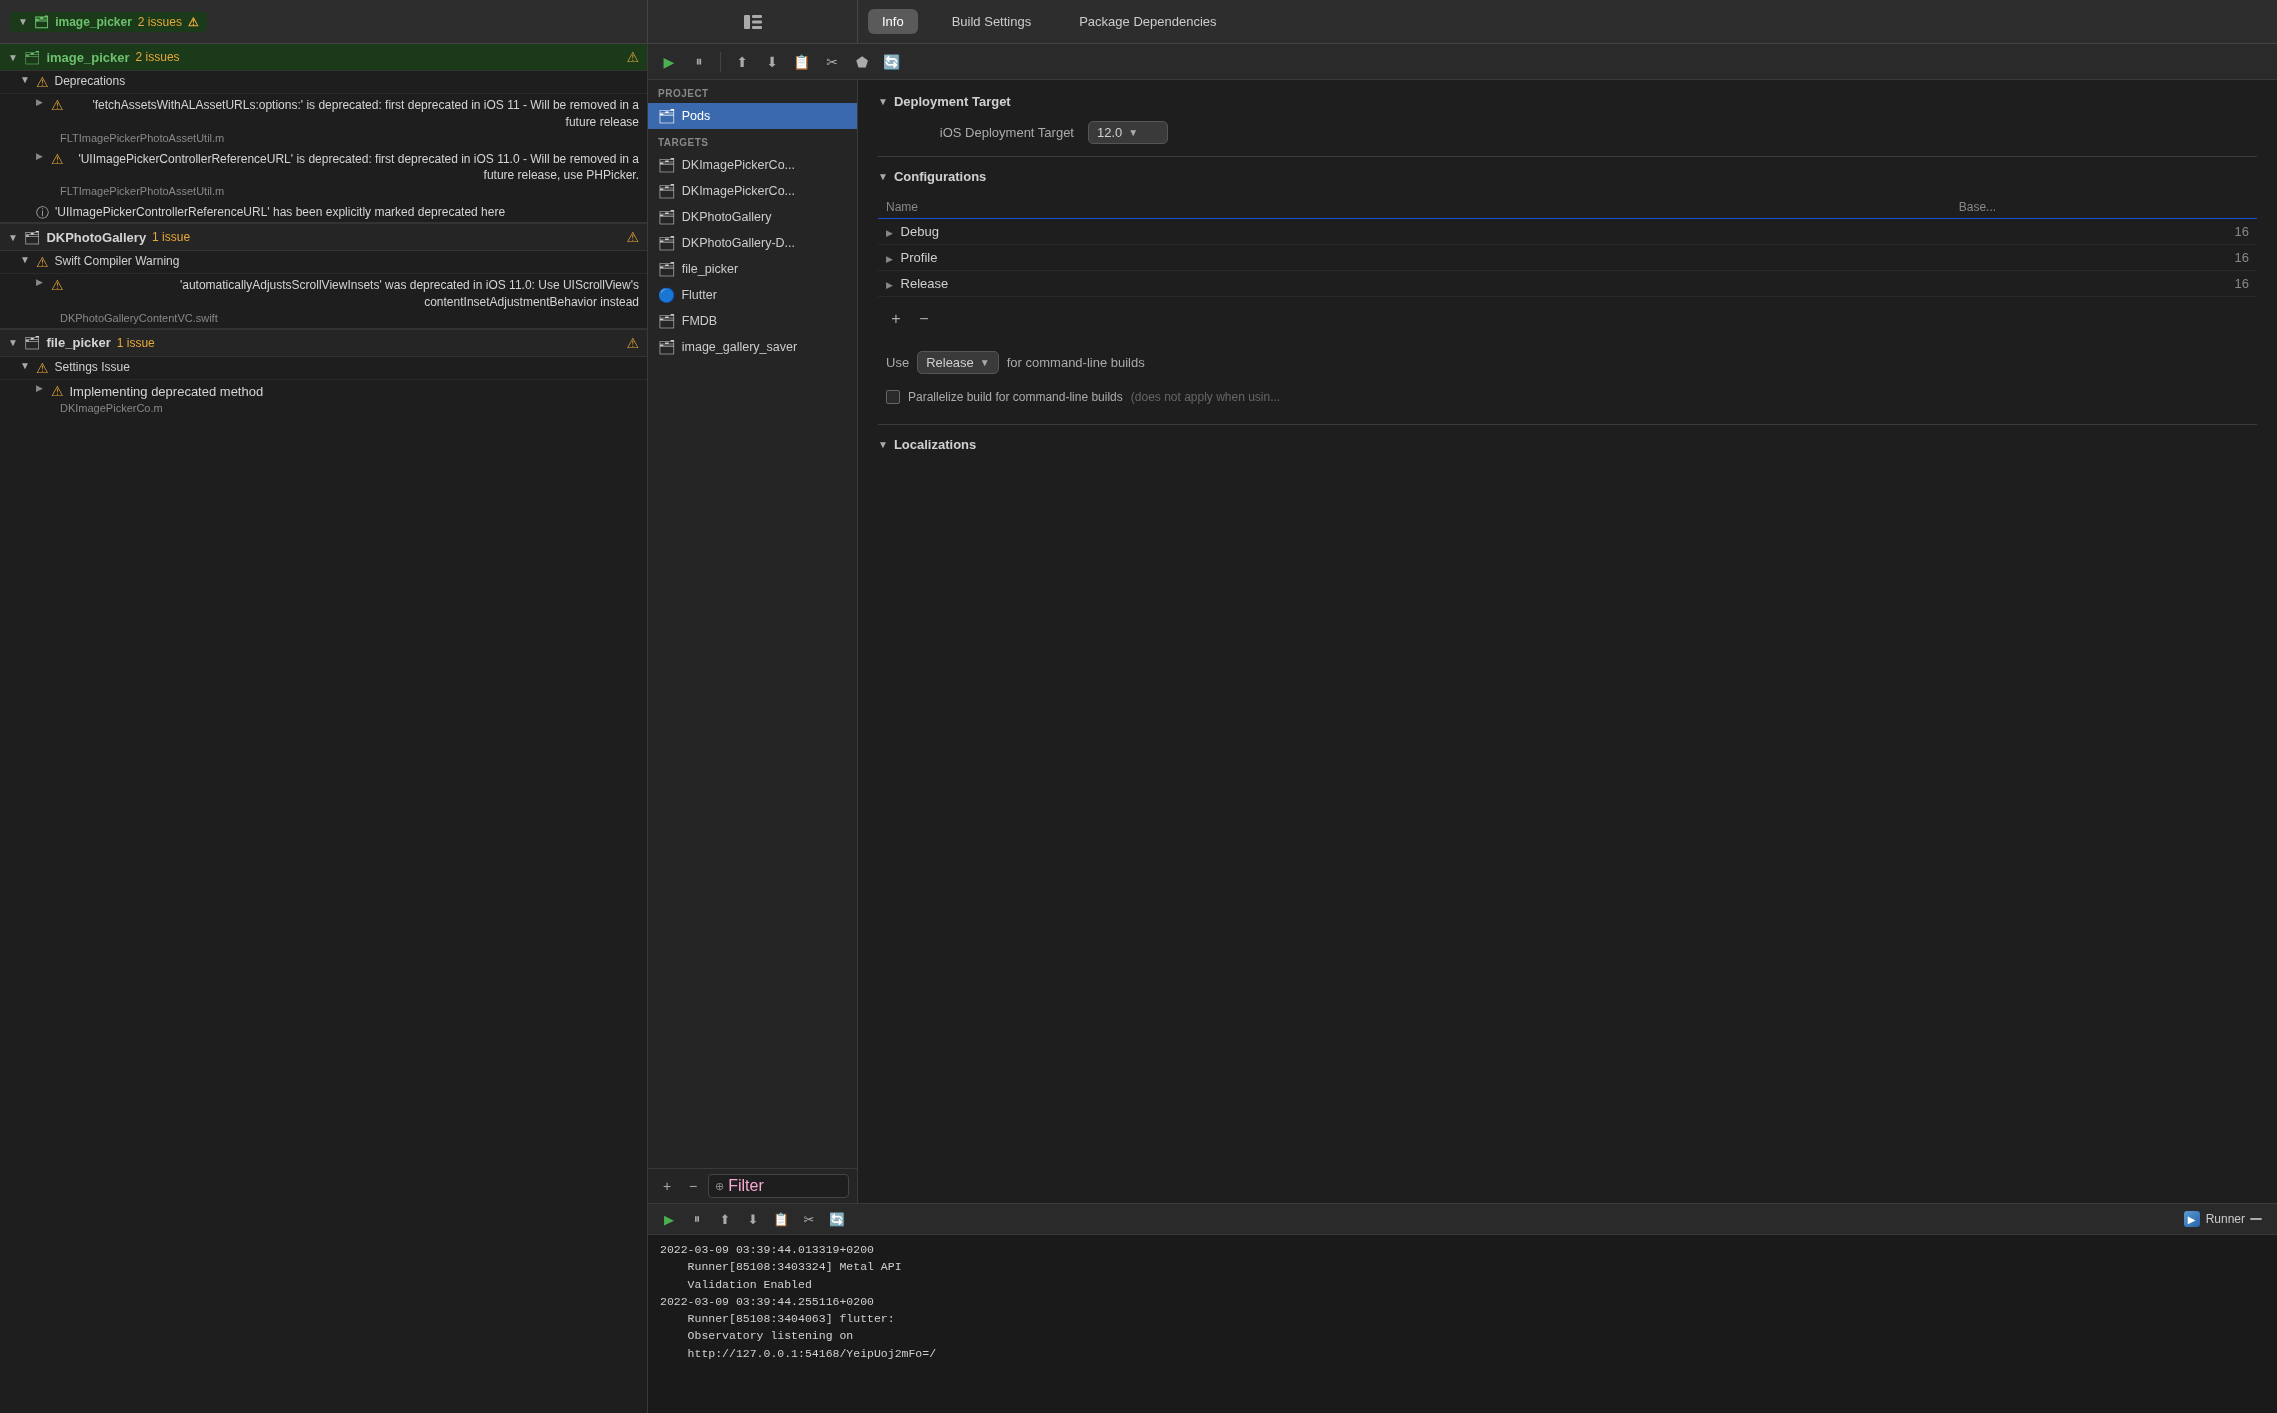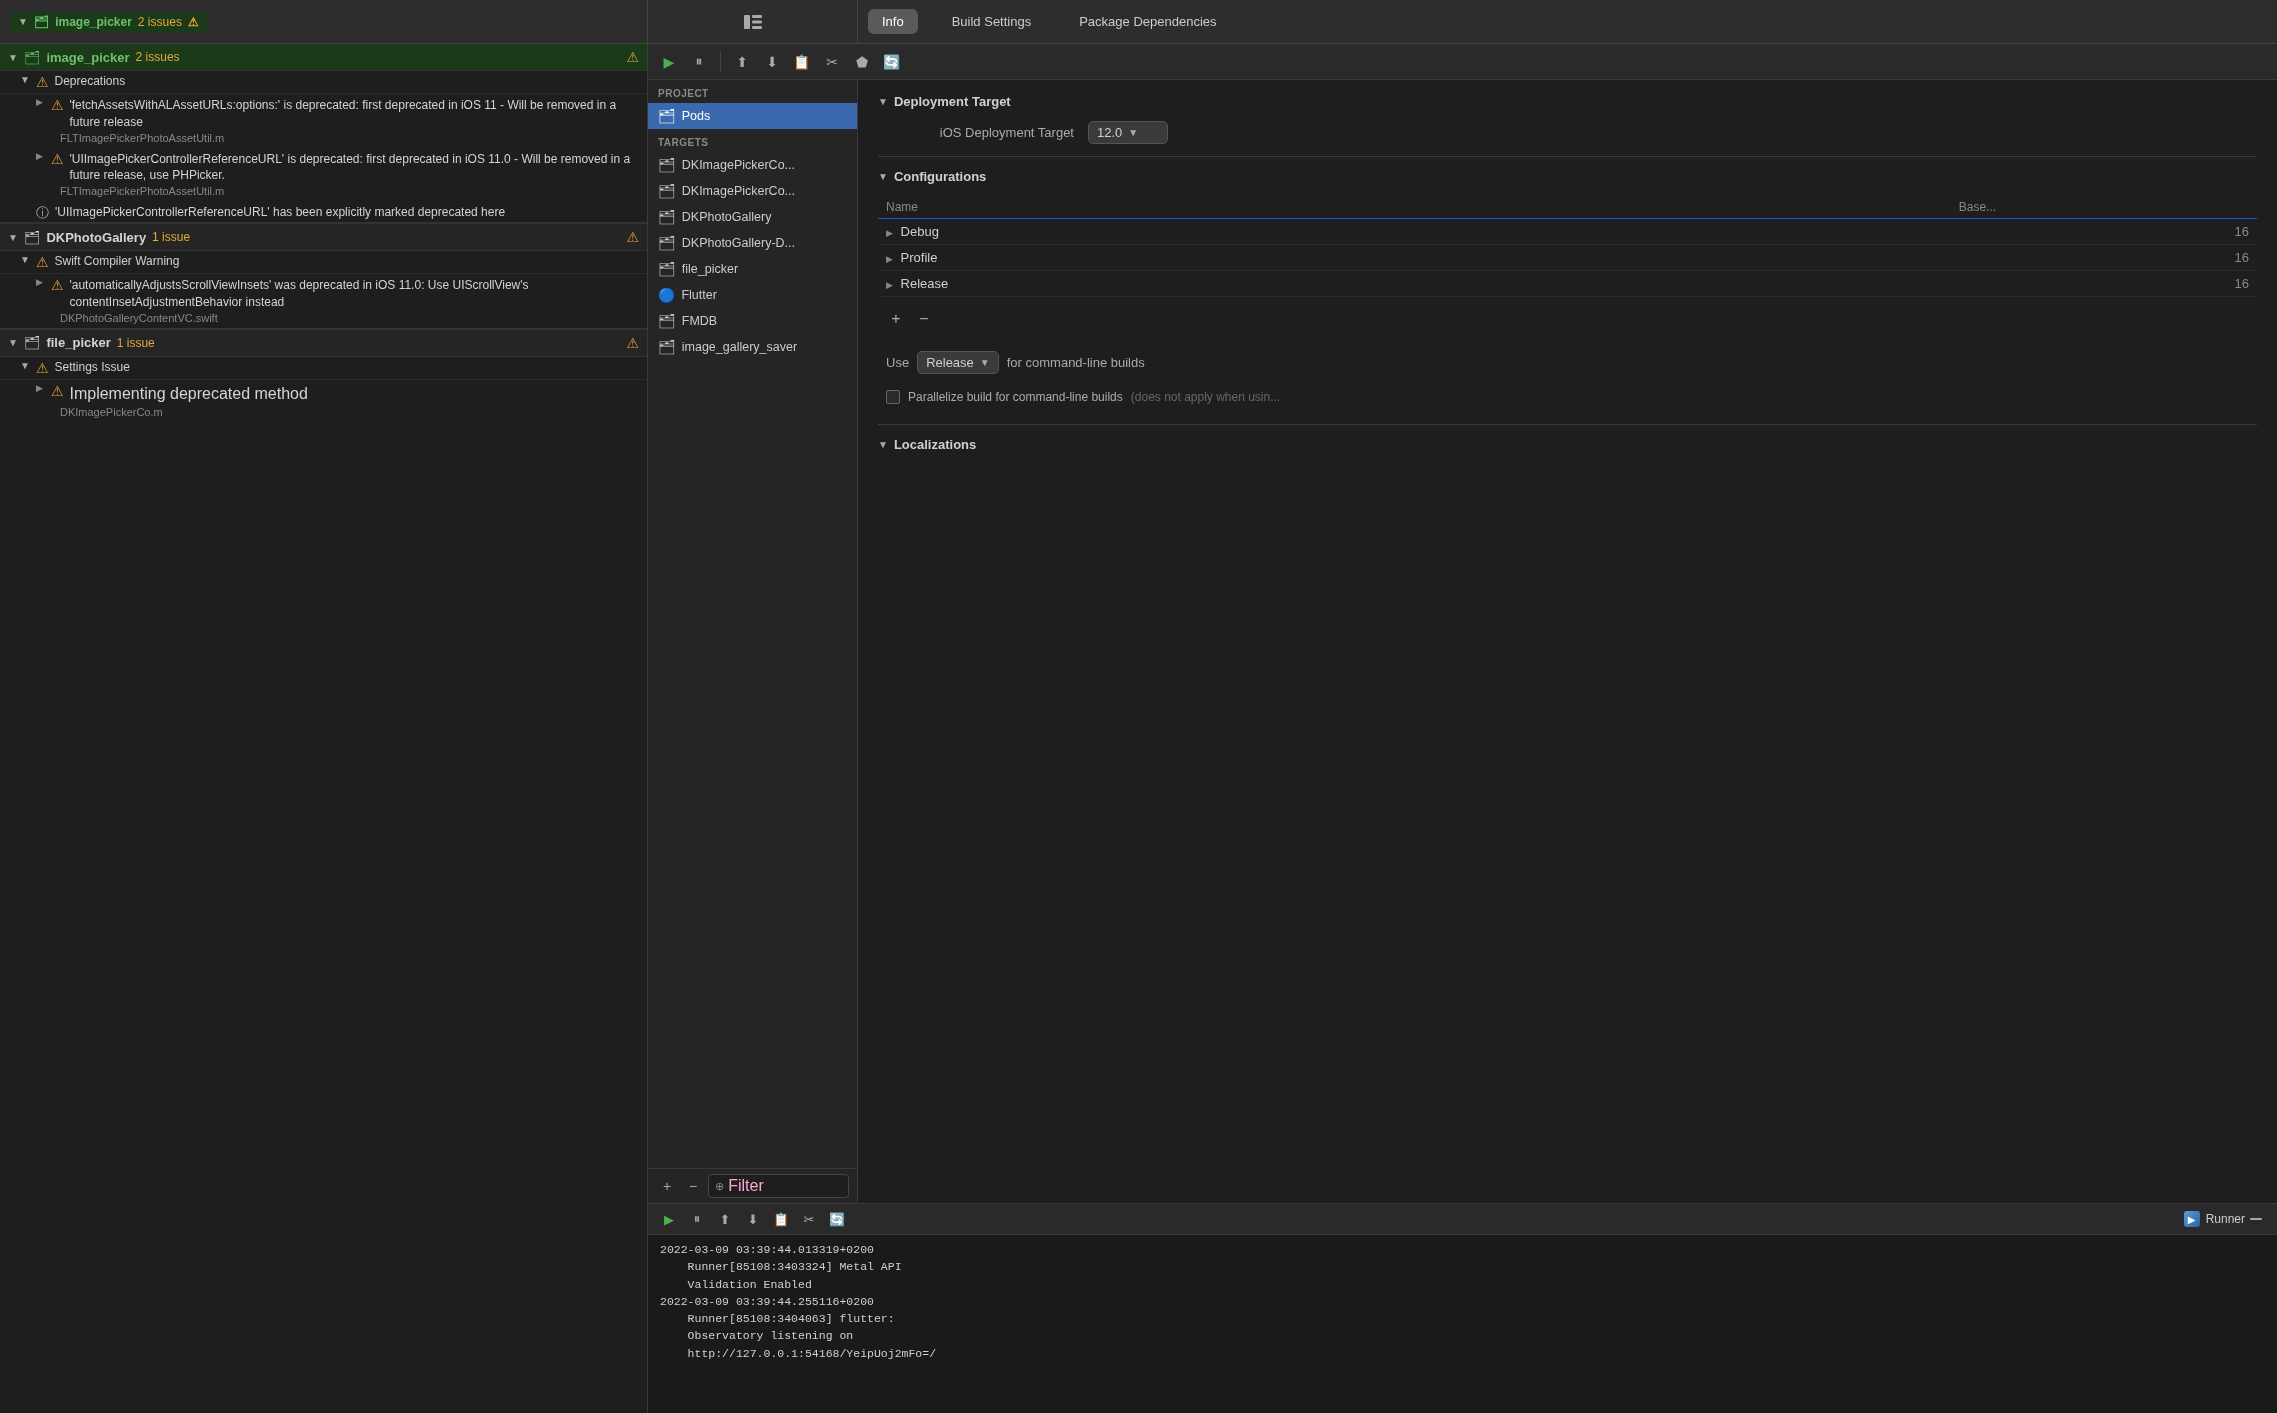--- a/index.html
+++ b/index.html
@@ -135,20 +135,21 @@
     }
 
     .issue-file {
       padding: 1px 8px 4px 60px;
       font-size: 11px;
       color: #888;
     }
 
     .issue-text {
       line-height: 1.4;
+      text-align: right;
     }
 
     .sub-chevron { font-size: 9px; color: #888; margin-right: 2px; }
 
     
     .nav-panel {
       flex: 0 0 210px;
       background: #252525;
       border-right: 1px solid #3a3a3a;
       display: flex;
@@ -590,21 +591,21 @@
         <div class="issue-item-inner">
           <span class="chevron">▼</span>
           <span class="warning-icon">⚠</span>
           <span>Settings Issue</span>
         </div>
       </div>
       <div style="padding: 3px 8px 0 36px;">
         <div class="issue-item-inner">
           <span class="sub-chevron">▶</span>
           <span class="warning-icon">⚠</span>
-          <span class="issue-text" style="font-size:16px;">Implementing deprecated method</span>
+          <span class="issue-text" style="font-size:13px;">Implementing deprecated method</span>
         </div>
       </div>
       <div class="issue-file">DKImagePickerCo.m</div>
     </div>
 
   </div>
 
   <div class="middle-right">
 
     <div class="toolbar-row">

